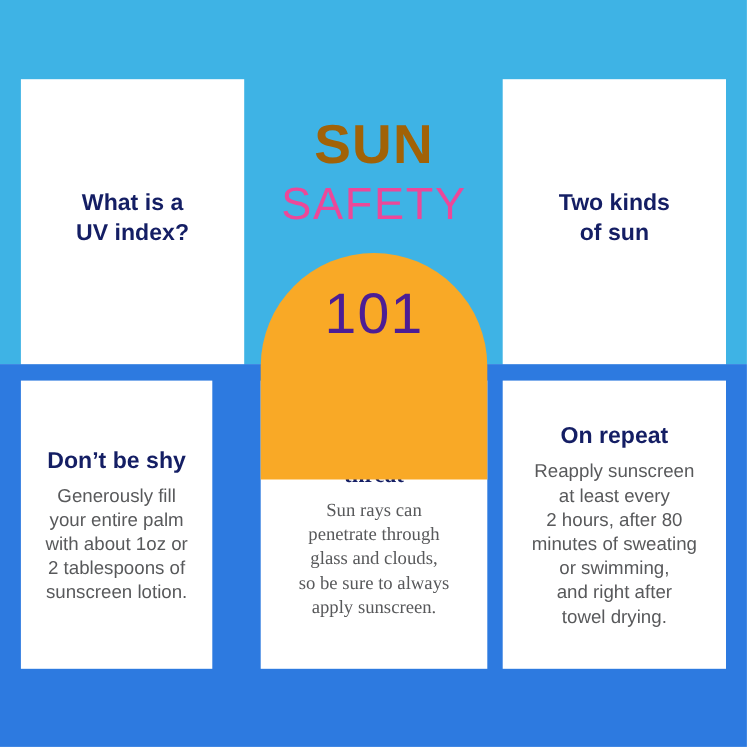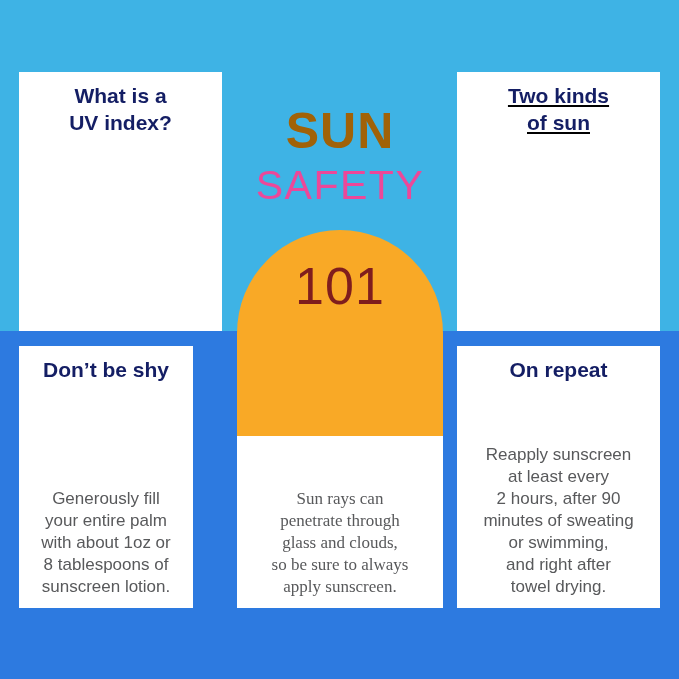--- a/index.html
+++ b/index.html
@@ -67,33 +67,33 @@
   }
   .sun-arc-num {
     position: absolute;
     left: 0;
     top: 30px;
     width: 206px;
     text-align: center;
     font-size: 52px;
     line-height: 52px;
     font-weight: normal;
-    color: #7f1d1d;
+    color: #4c1d95;
     letter-spacing: 1px;
   }
 
   
   .card {
     position: absolute;
     background: #ffffff;
     box-sizing: border-box;
     padding: 10px 12px;
     display: flex;
     flex-direction: column;
-    justify-content: space-between;
+    justify-content: center;
     align-items: center;
     text-align: center;
     z-index: 4;
   }
   .card-title {
     color: #141e64;
     font-weight: bold;
     font-size: 21px;
     line-height: 27px;
     margin: 0 0 8px 0;
@@ -103,21 +103,21 @@
     color: #58595b;
     font-weight: normal;
     font-size: 17px;
     line-height: 22px;
     margin: 0;
     white-space: pre-line;
   }
 
   
   #card-uv-index   { left: 19px;  top: 72px;  width: 203px; height: 259px; }
-  #card-two-kinds  { left: 457px; top: 72px;  width: 203px; height: 259px; text-decoration: underline; }
+  #card-two-kinds  { left: 457px; top: 72px;  width: 203px; height: 259px; }
   
   #card-dont-be-shy     { left: 19px;  top: 346px; width: 174px; height: 262px; }
   #card-invisible-threat{ left: 237px; top: 346px; width: 206px; height: 262px; font-family: Liberation Serif, serif; }
   #card-on-repeat       { left: 457px; top: 346px; width: 203px; height: 262px; }
 </style>
 </head>
 <body>
 
 <div id="poster">
 
@@ -140,38 +140,38 @@
   <div class="card" id="card-two-kinds">
     <h2 class="card-title">Two kinds
 of sun</h2>
   </div>
 
   <div class="card" id="card-dont-be-shy">
     <h2 class="card-title">Don’t be shy</h2>
     <p class="card-body">Generously fill
 your entire palm
 with about 1oz or
-8 tablespoons of
+2 tablespoons of
 sunscreen lotion.</p>
   </div>
 
   <div class="card" id="card-invisible-threat">
     <h2 class="card-title">The invisible
 threat</h2>
     <p class="card-body">Sun rays can
 penetrate through
 glass and clouds,
 so be sure to always
 apply sunscreen.</p>
   </div>
 
   <div class="card" id="card-on-repeat">
     <h2 class="card-title">On repeat</h2>
     <p class="card-body">Reapply sunscreen
 at least every
-2 hours, after 90
+2 hours, after 80
 minutes of sweating
 or swimming,
 and right after
 towel drying.</p>
   </div>
 
 </div>
 
 </body></html>

